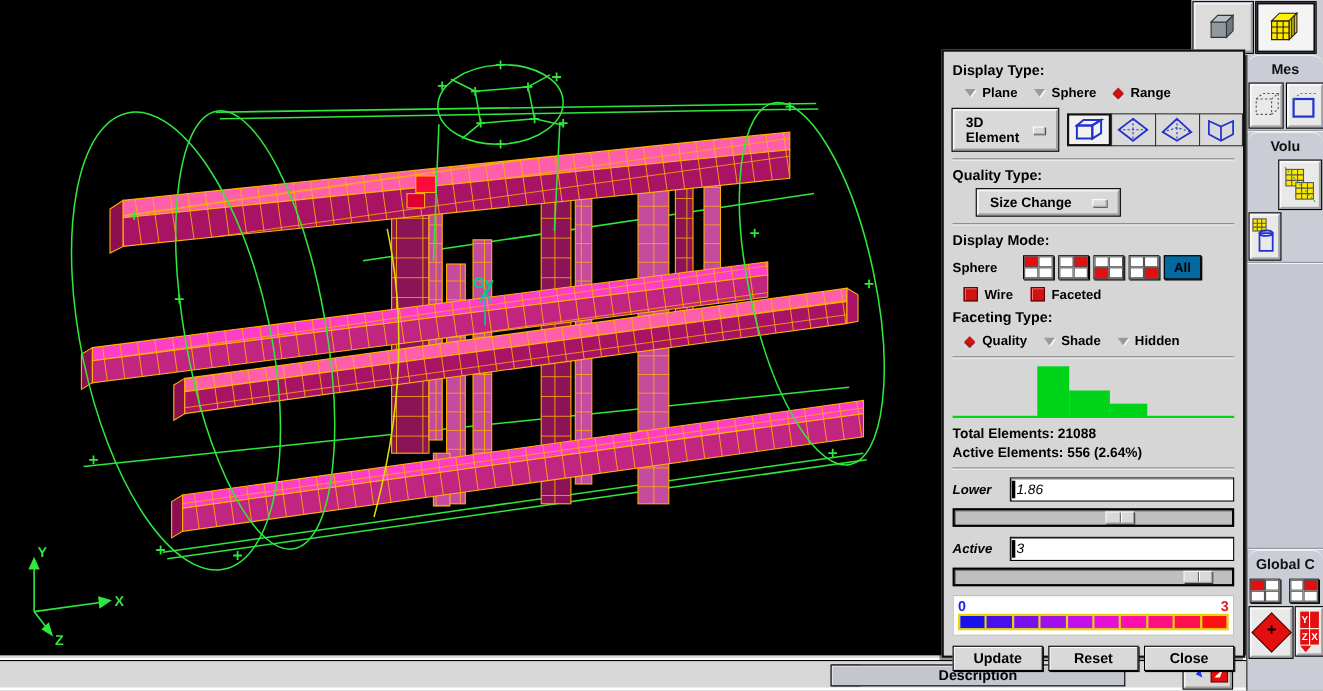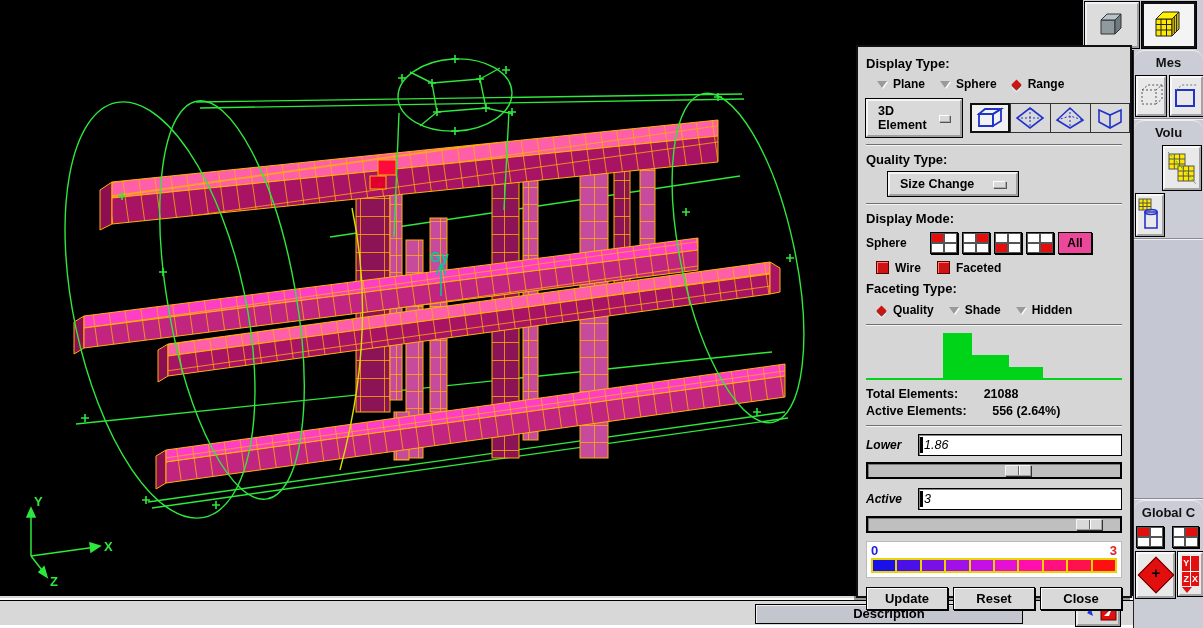--- a/index.html
+++ b/index.html
@@ -41,33 +41,33 @@
   .opt-bar { width:13px; height:7px; background:#d9d9d9; border:1px outset #fff; box-shadow:1px 1px 0 #555; }
 
   .elem-row { display:flex; align-items:center; gap:8px; margin-top:8px; }
   .elem-btns { display:flex; }
   .elem-btn { width:40px; height:30px; background:#d9d9d9; border:1px solid #333; border-right:none; display:flex; align-items:center; justify-content:center; }
   .elem-btn:last-child { border-right:1px solid #333; }
   .elem-btn.sel { background:#f2f2f2; border:2px solid #111; }
 
   .windows-row { display:flex; align-items:center; margin-top:6px; }
   .windows-row .wlabel { font-weight:bold; width:64px; }
-  .all-btn { width:34px; height:22px; background:#ec4899; border:1px solid #000; box-shadow:1px 1px 0 #000; font-weight:bold; font-size:12px; text-align:center; line-height:20px; }
+  .all-btn { width:34px; height:22px; background:#0369a1; border:1px solid #000; box-shadow:1px 1px 0 #000; font-weight:bold; font-size:12px; text-align:center; line-height:20px; }
 
   .chk-row { display:flex; align-items:flex-start; gap:6px; margin:7px 0 0 10px; font-weight:bold; }
   .chk { width:13px; height:13px; background:#d6d6d6; border:1px solid #808080; box-shadow:inset 1px 1px 0 #fff, 1px 1px 0 #fff; }
   .chk.on { background:#cf1212; border:1px solid #5a0000; box-shadow:inset 1px 1px 0 #ff7a7a; }
   .chk-lbl-normal { font-weight:normal; }
 
   .hist { position:relative; height:54px; margin-top:4px; }
   .hist .hbase { position:absolute; left:0; right:0; bottom:4px; height:2px; }
   .hist .hbar { position:absolute; bottom:5px; }
 
   .stat-line { font-weight:bold; font-size:12.5px; margin-top:3px; }
-  .stat-line .val { margin-left:22px; }
+  .stat-line .val { margin-left:0; }
 
   .field-row { display:flex; align-items:center; margin-top:7px; gap:8px;font-style:italic; }
   .field-row .flabel { font-weight:bold; width:44px; }
   .tfield { flex:1; height:22px; background:#fff; border:1px solid #000; box-shadow:inset 1px 1px 0 #888; display:flex; align-items:center; padding-left:1px; font-size:12.5px; }
   .caret { width:3px; height:16px; background:#000; margin-right:1px; }
 
   .slider { position:relative; height:17px; margin-top:6px; background:#bfbfbf; border:2px solid #000; box-shadow:inset 1px 1px 0 #777; }
   .slider .handle { position:absolute; top:1px; width:26px; height:11px; background:#d9d9d9; border:1px outset #f4f4f4; box-shadow:1px 1px 0 #333; }
   .slider .handle::after { content:""; position:absolute; left:12px; top:0; bottom:0; width:1px; background:#666; box-shadow:1px 0 0 #fff; }
 

